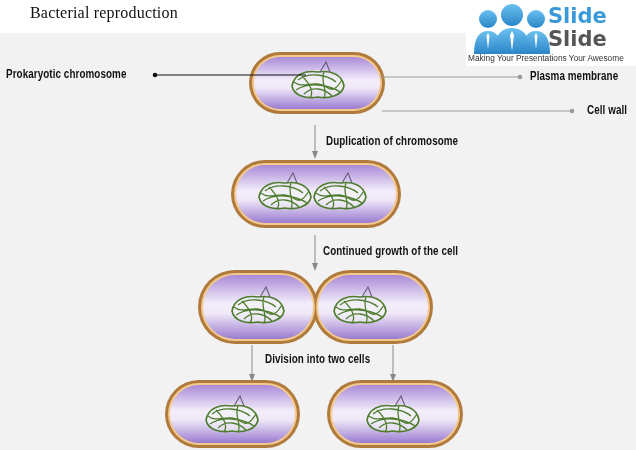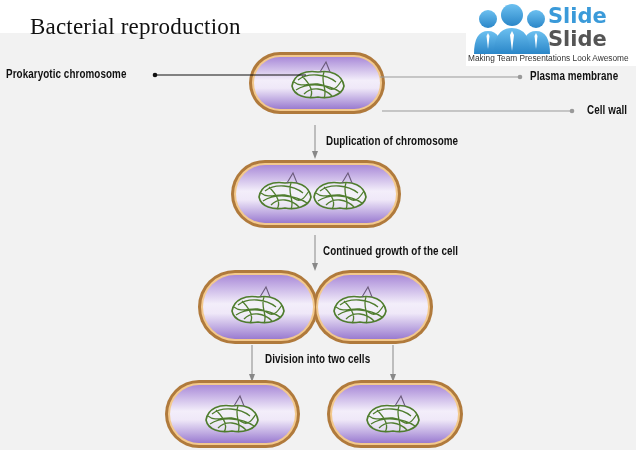--- a/index.html
+++ b/index.html
@@ -6,23 +6,23 @@
   body {
     width: 636px; height: 450px; position: relative; overflow: hidden;
     background: #f2f2f2;
     font-family: "Liberation Sans", sans-serif;
   }
   .header-band {
     position: absolute; left: 0; top: 0; width: 636px; height: 33px;
     background: #ffffff;
   }
   .title {
-    position: absolute; left: 30px; top: 14px;
+    position: absolute; left: 30px; top: 4px;
     font-family: "Liberation Serif", "DejaVu Serif", serif;
-    font-size: 23px; color: #111; letter-spacing: 0.2px;
+    font-size: 16px; color: #111; letter-spacing: 0.2px;
   }
   .logo {
     position: absolute; left: 466px; top: 0; width: 170px; height: 66px;
     background: #ffffff;
   }
   .logo-slide, .logo-team {
     position: absolute; font-family: "DejaVu Sans", sans-serif; font-weight: bold;
   }
   .logo-slide { left: 82px; top: 4px; font-size: 21px; color: #3a9ad9; }
   .logo-team { left: 82px; top: 27px; font-size: 21px; color: #555; }
@@ -57,21 +57,21 @@
     <path d="M2 52 Q2 29 16 29 Q30 29 30 52 Z" fill="url(#pg)"></path>
     <path d="M50 52 Q50 29 64 29 Q78 29 78 52 Z" fill="url(#pg)"></path>
     <circle cx="40" cy="13" r="11" fill="url(#pg)"></circle>
     <path d="M22 52 Q22 26 40 26 Q58 26 58 52 Z" fill="url(#pg)"></path>
     <path d="M40 29 l-2 4 l2 16 l2 -16 Z" fill="#ffffff"></path>
     <path d="M16 31 l-1.5 3 l1.5 13 l1.5 -13 Z" fill="#ffffff"></path>
     <path d="M64 31 l-1.5 3 l1.5 13 l1.5 -13 Z" fill="#ffffff"></path>
   </svg>
   <div class="logo-slide">Slide</div>
   <div class="logo-team">Slide</div>
-  <div class="logo-tag">Making Team Presentations Look Awesome</div>
+  <div class="logo-tag">Making Your Presentations Your Awesome</div>
 </div>
 
 <svg class="diagram" width="636" height="450" xmlns="http://www.w3.org/2000/svg">
   <defs>
     <linearGradient id="cyto" x1="0" y1="0" x2="0" y2="1">
       <stop offset="0" stop-color="#a98ad8"></stop>
       <stop offset="0.45" stop-color="#f3eefa"></stop>
       <stop offset="0.6" stop-color="#efe8f8"></stop>
       <stop offset="1" stop-color="#9a7bd0"></stop>
     </linearGradient>

